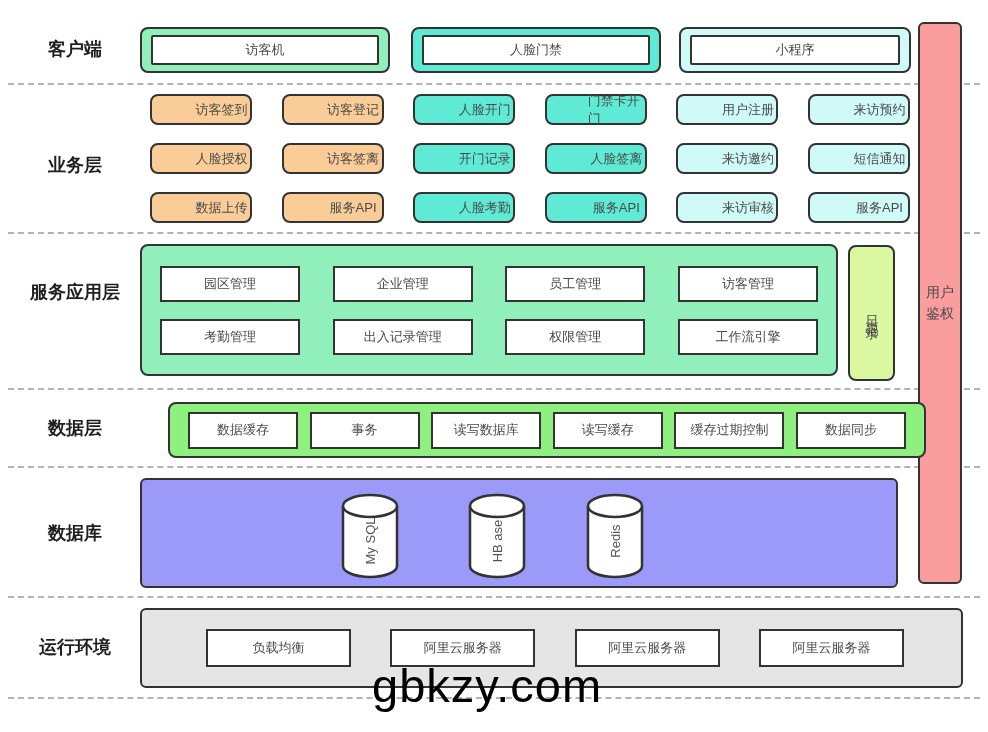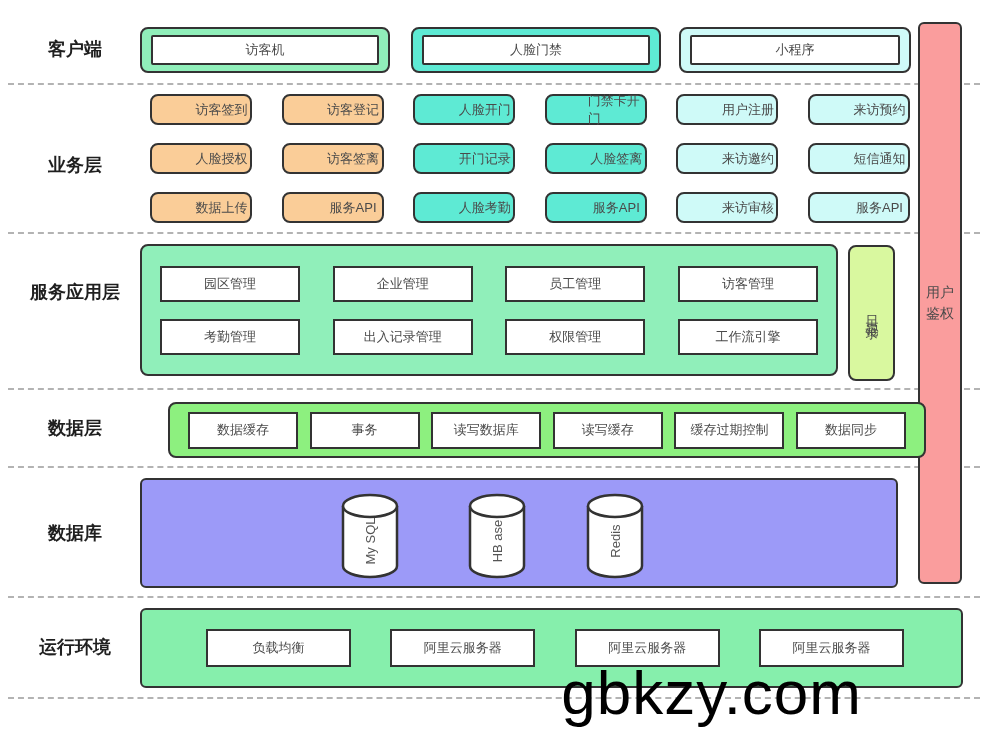--- a/index.html
+++ b/index.html
@@ -30,35 +30,35 @@
   
   .datalayer{position:absolute;left:140px;top:402px;width:758px;height:56px;background:#8DF07F;
              border:2.5px solid #333;border-radius:8px;box-sizing:border-box;display:flex;
              align-items:center;justify-content:space-between;padding:0 18px;z-index:2;margin-left:28px;}
   .datalayer .wbox{height:37px;padding:0 10px;min-width:110px;}
   
   .dbbox{position:absolute;left:140px;top:478px;width:758px;height:110px;background:#9C9AF8;
          border:2px solid #333;border-radius:6px;box-sizing:border-box;z-index:2;}
   .cyl{position:absolute;top:13px;}
   
-  .runtime{position:absolute;left:140px;top:608px;width:823px;height:80px;background:#86efac;
+  .runtime{position:absolute;left:140px;top:608px;width:823px;height:80px;background:#e5e5e5;
            border:2px solid #333;border-radius:6px;box-sizing:border-box;display:flex;
            align-items:center;justify-content:space-between;padding:0 57px 0 64px;z-index:2;}
   .runtime .wbox{width:145px;height:38px;}
   
   .logbar{position:absolute;left:848px;top:245px;width:47px;height:136px;background:#D9F89F;
           border:2px solid #333;border-radius:8px;box-sizing:border-box;display:flex;align-items:center;
           justify-content:center;font-size:13px;color:#4a4a4a;writing-mode:vertical-lr;
           text-orientation:upright;letter-spacing:4px;z-index:2;}
   .authbar{position:absolute;left:918px;top:22px;width:44px;height:562px;background:#FA9D9D;
            border:2px solid #333;border-radius:6px;box-sizing:border-box;display:flex;
            align-items:center;justify-content:center;z-index:2;}
   .authbar span{width:30px;text-align:center;font-size:14px;color:#4a4a4a;line-height:1.5;}
   
-  .watermark{position:absolute;left:372px;top:662px;width:490px;text-align:right;font-size:62px;
+  .watermark{position:absolute;left:372px;top:662px;width:490px;text-align:left;font-size:47px;
              line-height:1;color:#000;z-index:50;letter-spacing:1px;}
 </style>
 </head>
 <body>
 
 <div class="canvas">
 
   <div class="dash" style="top:83px"></div>
   <div class="dash" style="top:232px"></div>
   <div class="dash" style="top:388px"></div>

